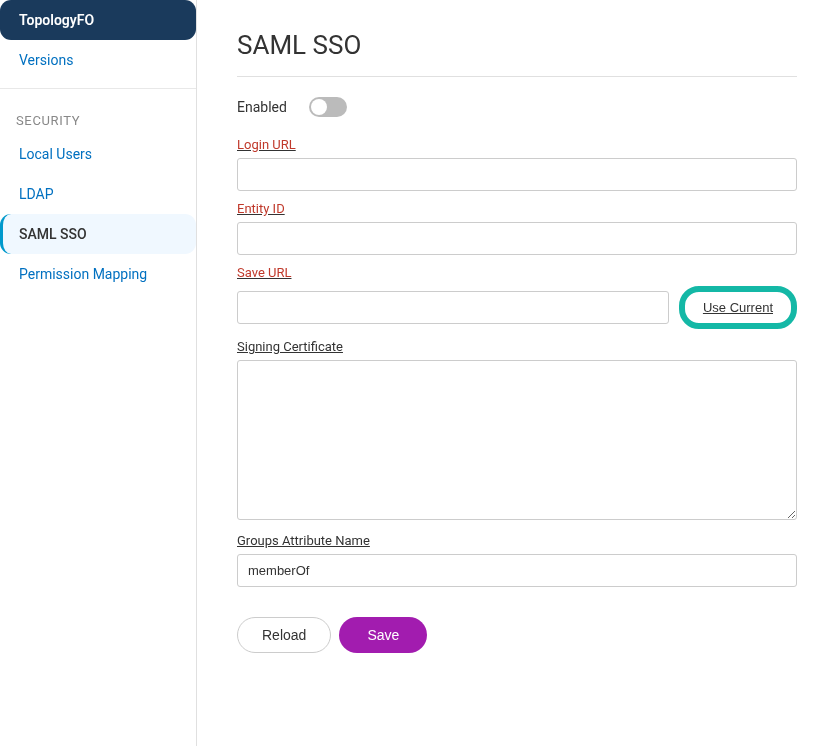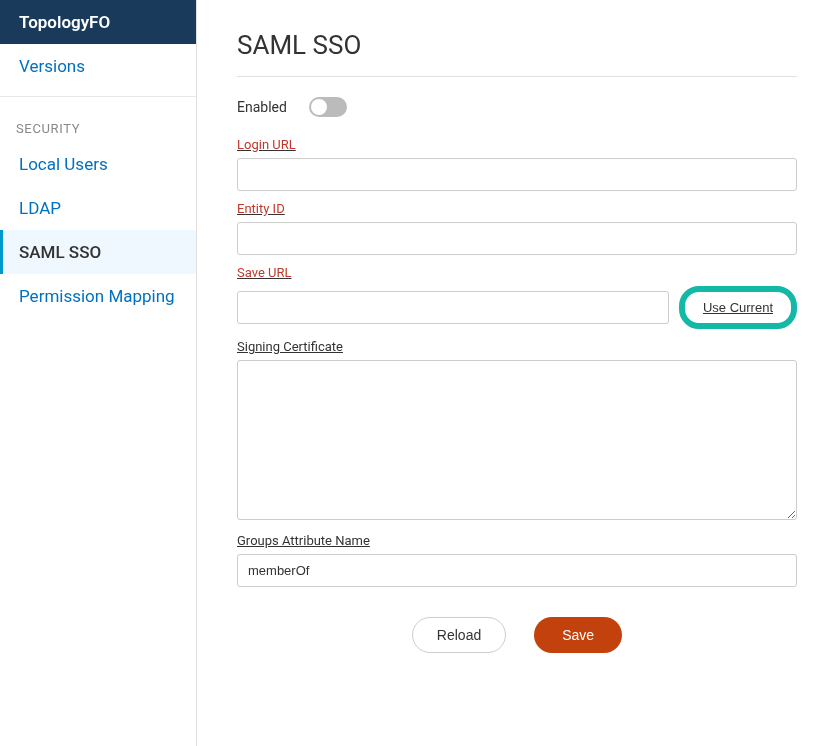--- a/index.html
+++ b/index.html
@@ -22,22 +22,23 @@
       border-right: 1px solid #e0e0e0;
       display: flex;
       flex-direction: column;
       padding-top: 0;
     }
 
     .sidebar-nav-item {
       padding: 12px 16px;
       cursor: pointer;
       color: #0070c0;
-      font-size: 17px;
+      font-size: 14px;
       border-left: 3px solid transparent;
+      border-radius: 11px;
     }
 
     .sidebar-nav-item.active {
       color: #333;
       border-left: 3px solid #0099cc;
       background: #f0f8ff;
       font-weight: 500;
     }
 
     .sidebar-nav-item.top-active {
@@ -198,40 +199,40 @@
       background: #fff;
       color: #333;
       font-size: 13px;
       cursor: pointer;
       white-space: nowrap;
     }
 
     
     .footer-buttons {
       display: flex;
-      justify-content: center;
-      gap: 28px;
+      justify-content: flex-start;
+      gap: 8px;
       margin-top: 30px;
     }
 
     .btn-reload {
       padding: 9px 24px;
       border: 1px solid #ccc;
       border-radius: 20px;
       background: #fff;
       color: #333;
       font-size: 14px;
       cursor: pointer;
     }
 
     .btn-save {
       padding: 9px 28px;
       border: none;
       border-radius: 20px;
-      background: #c2410c;
+      background: #a21caf;
       color: #fff;
       font-size: 14px;
       cursor: pointer;
       font-weight: 500;
     }
   </style>
 </head>
 <body>
 
 <div class="sidebar">

